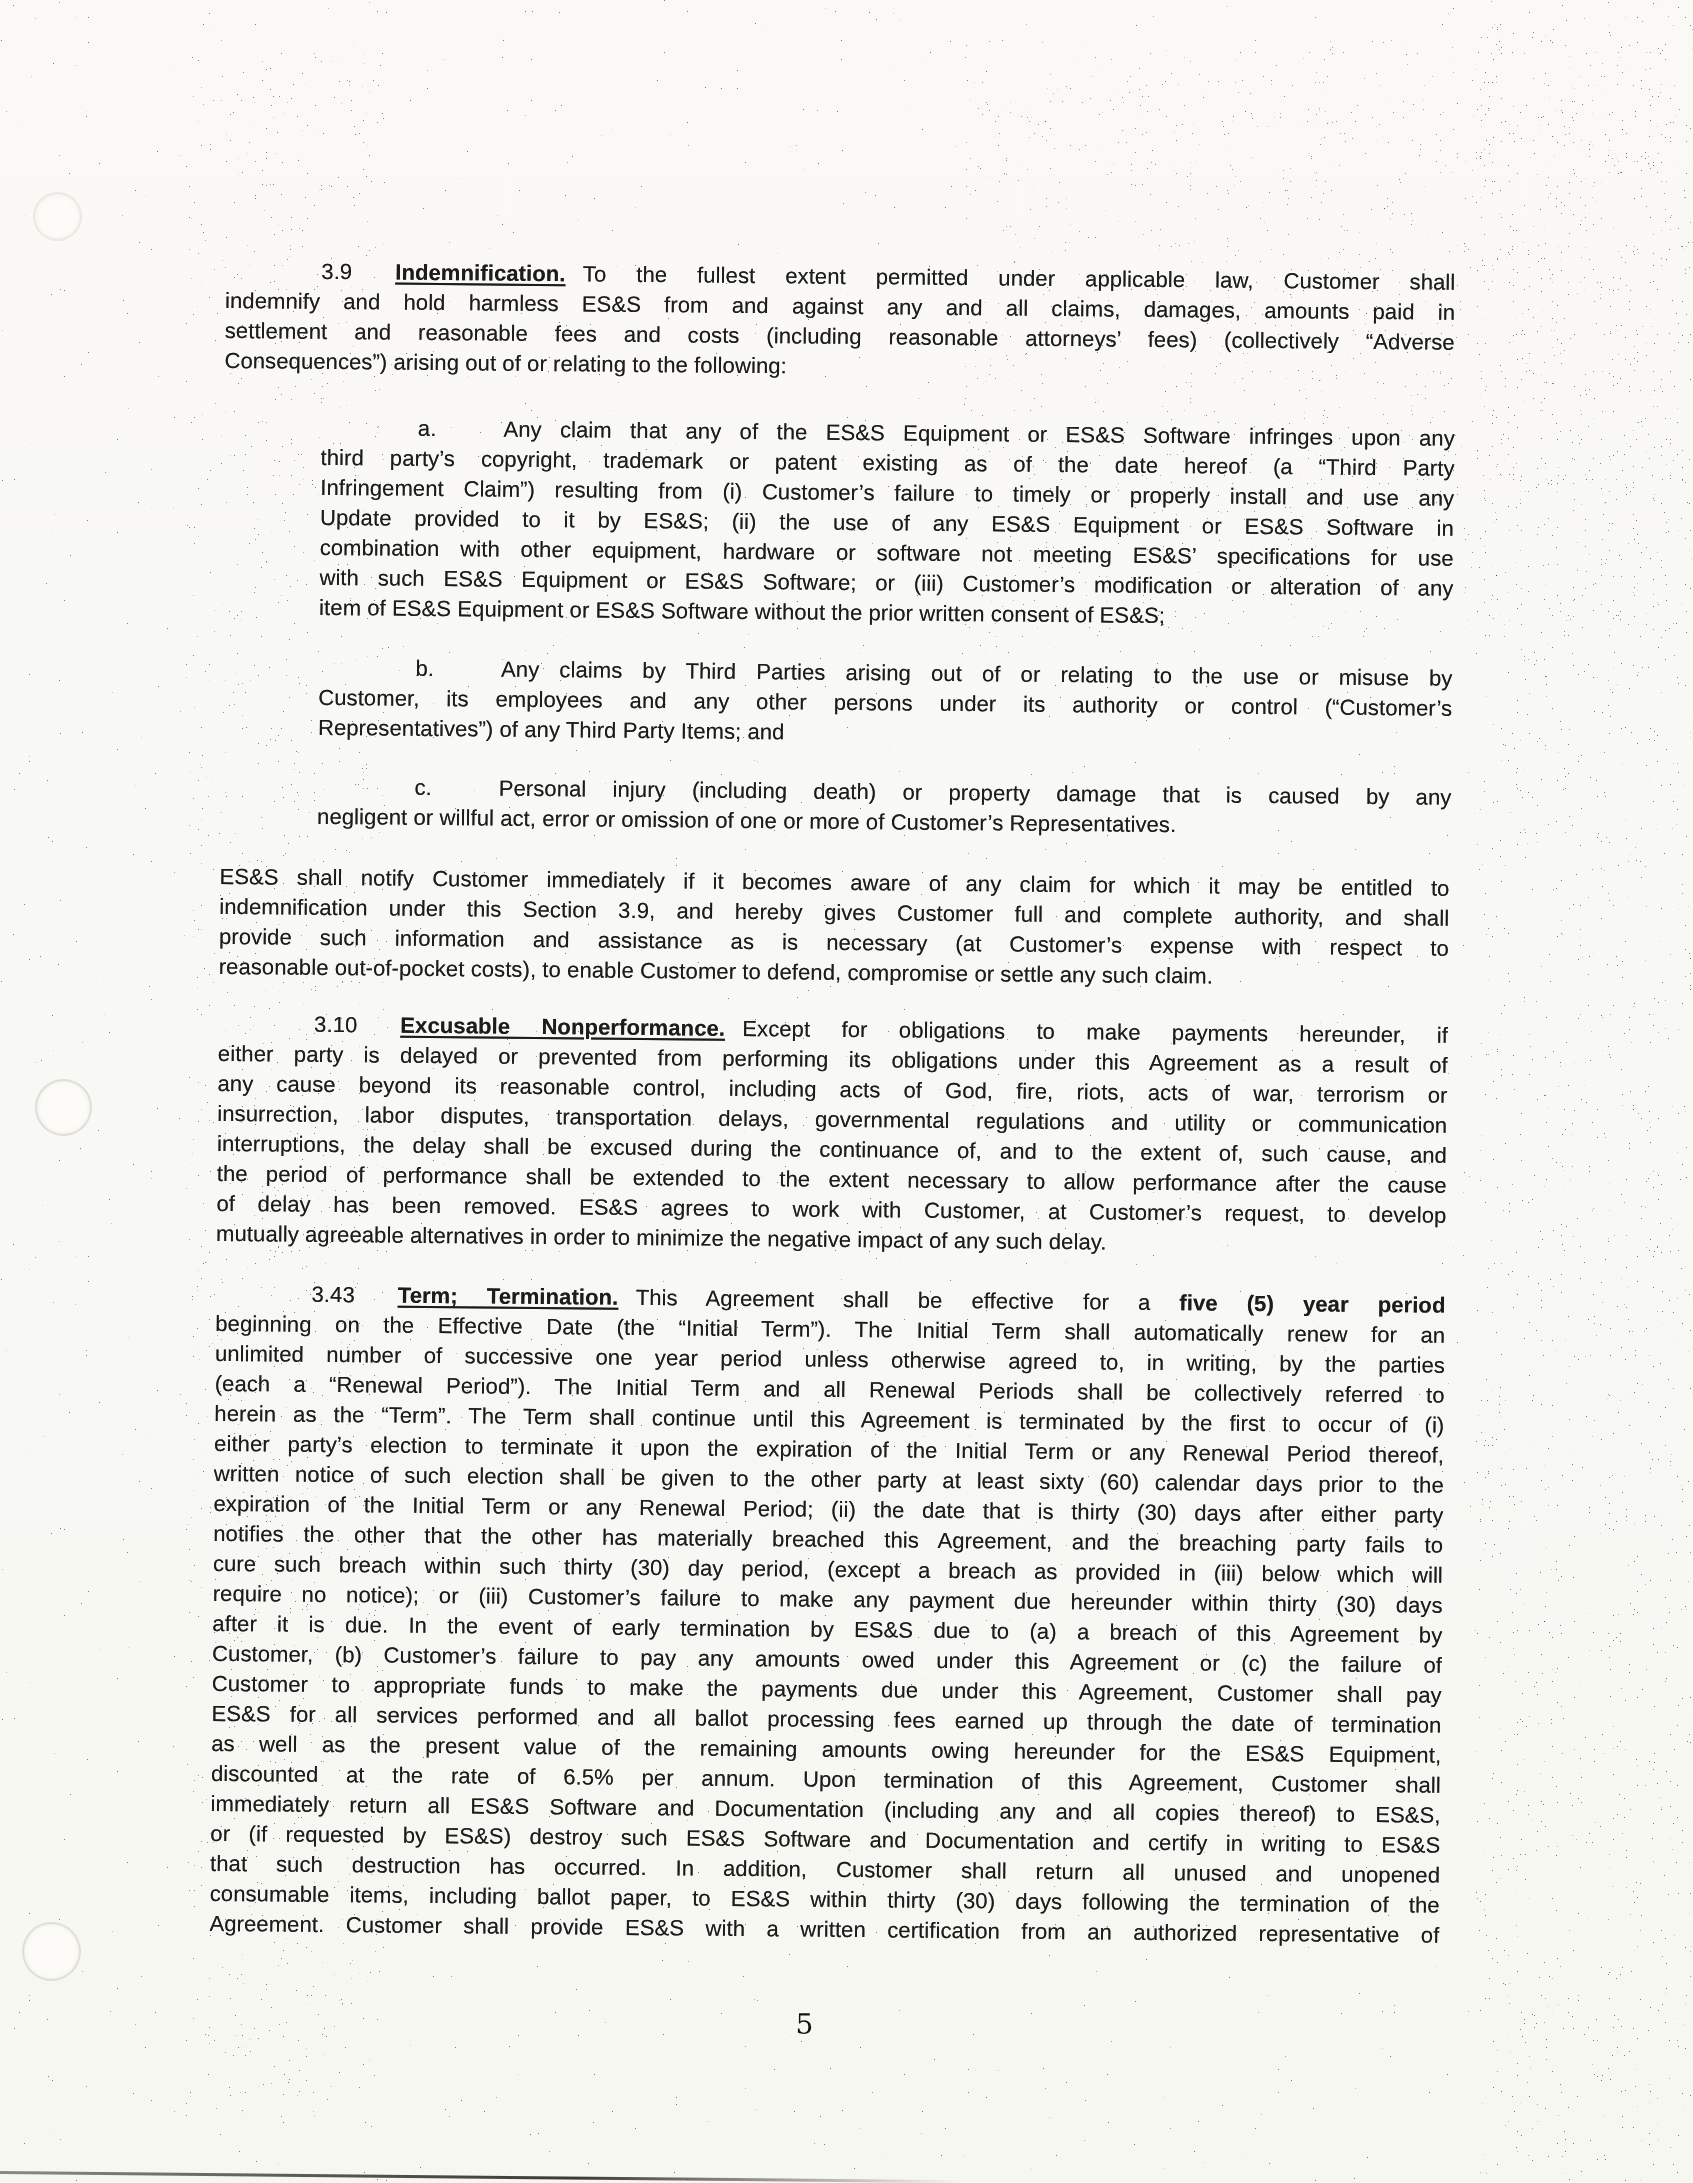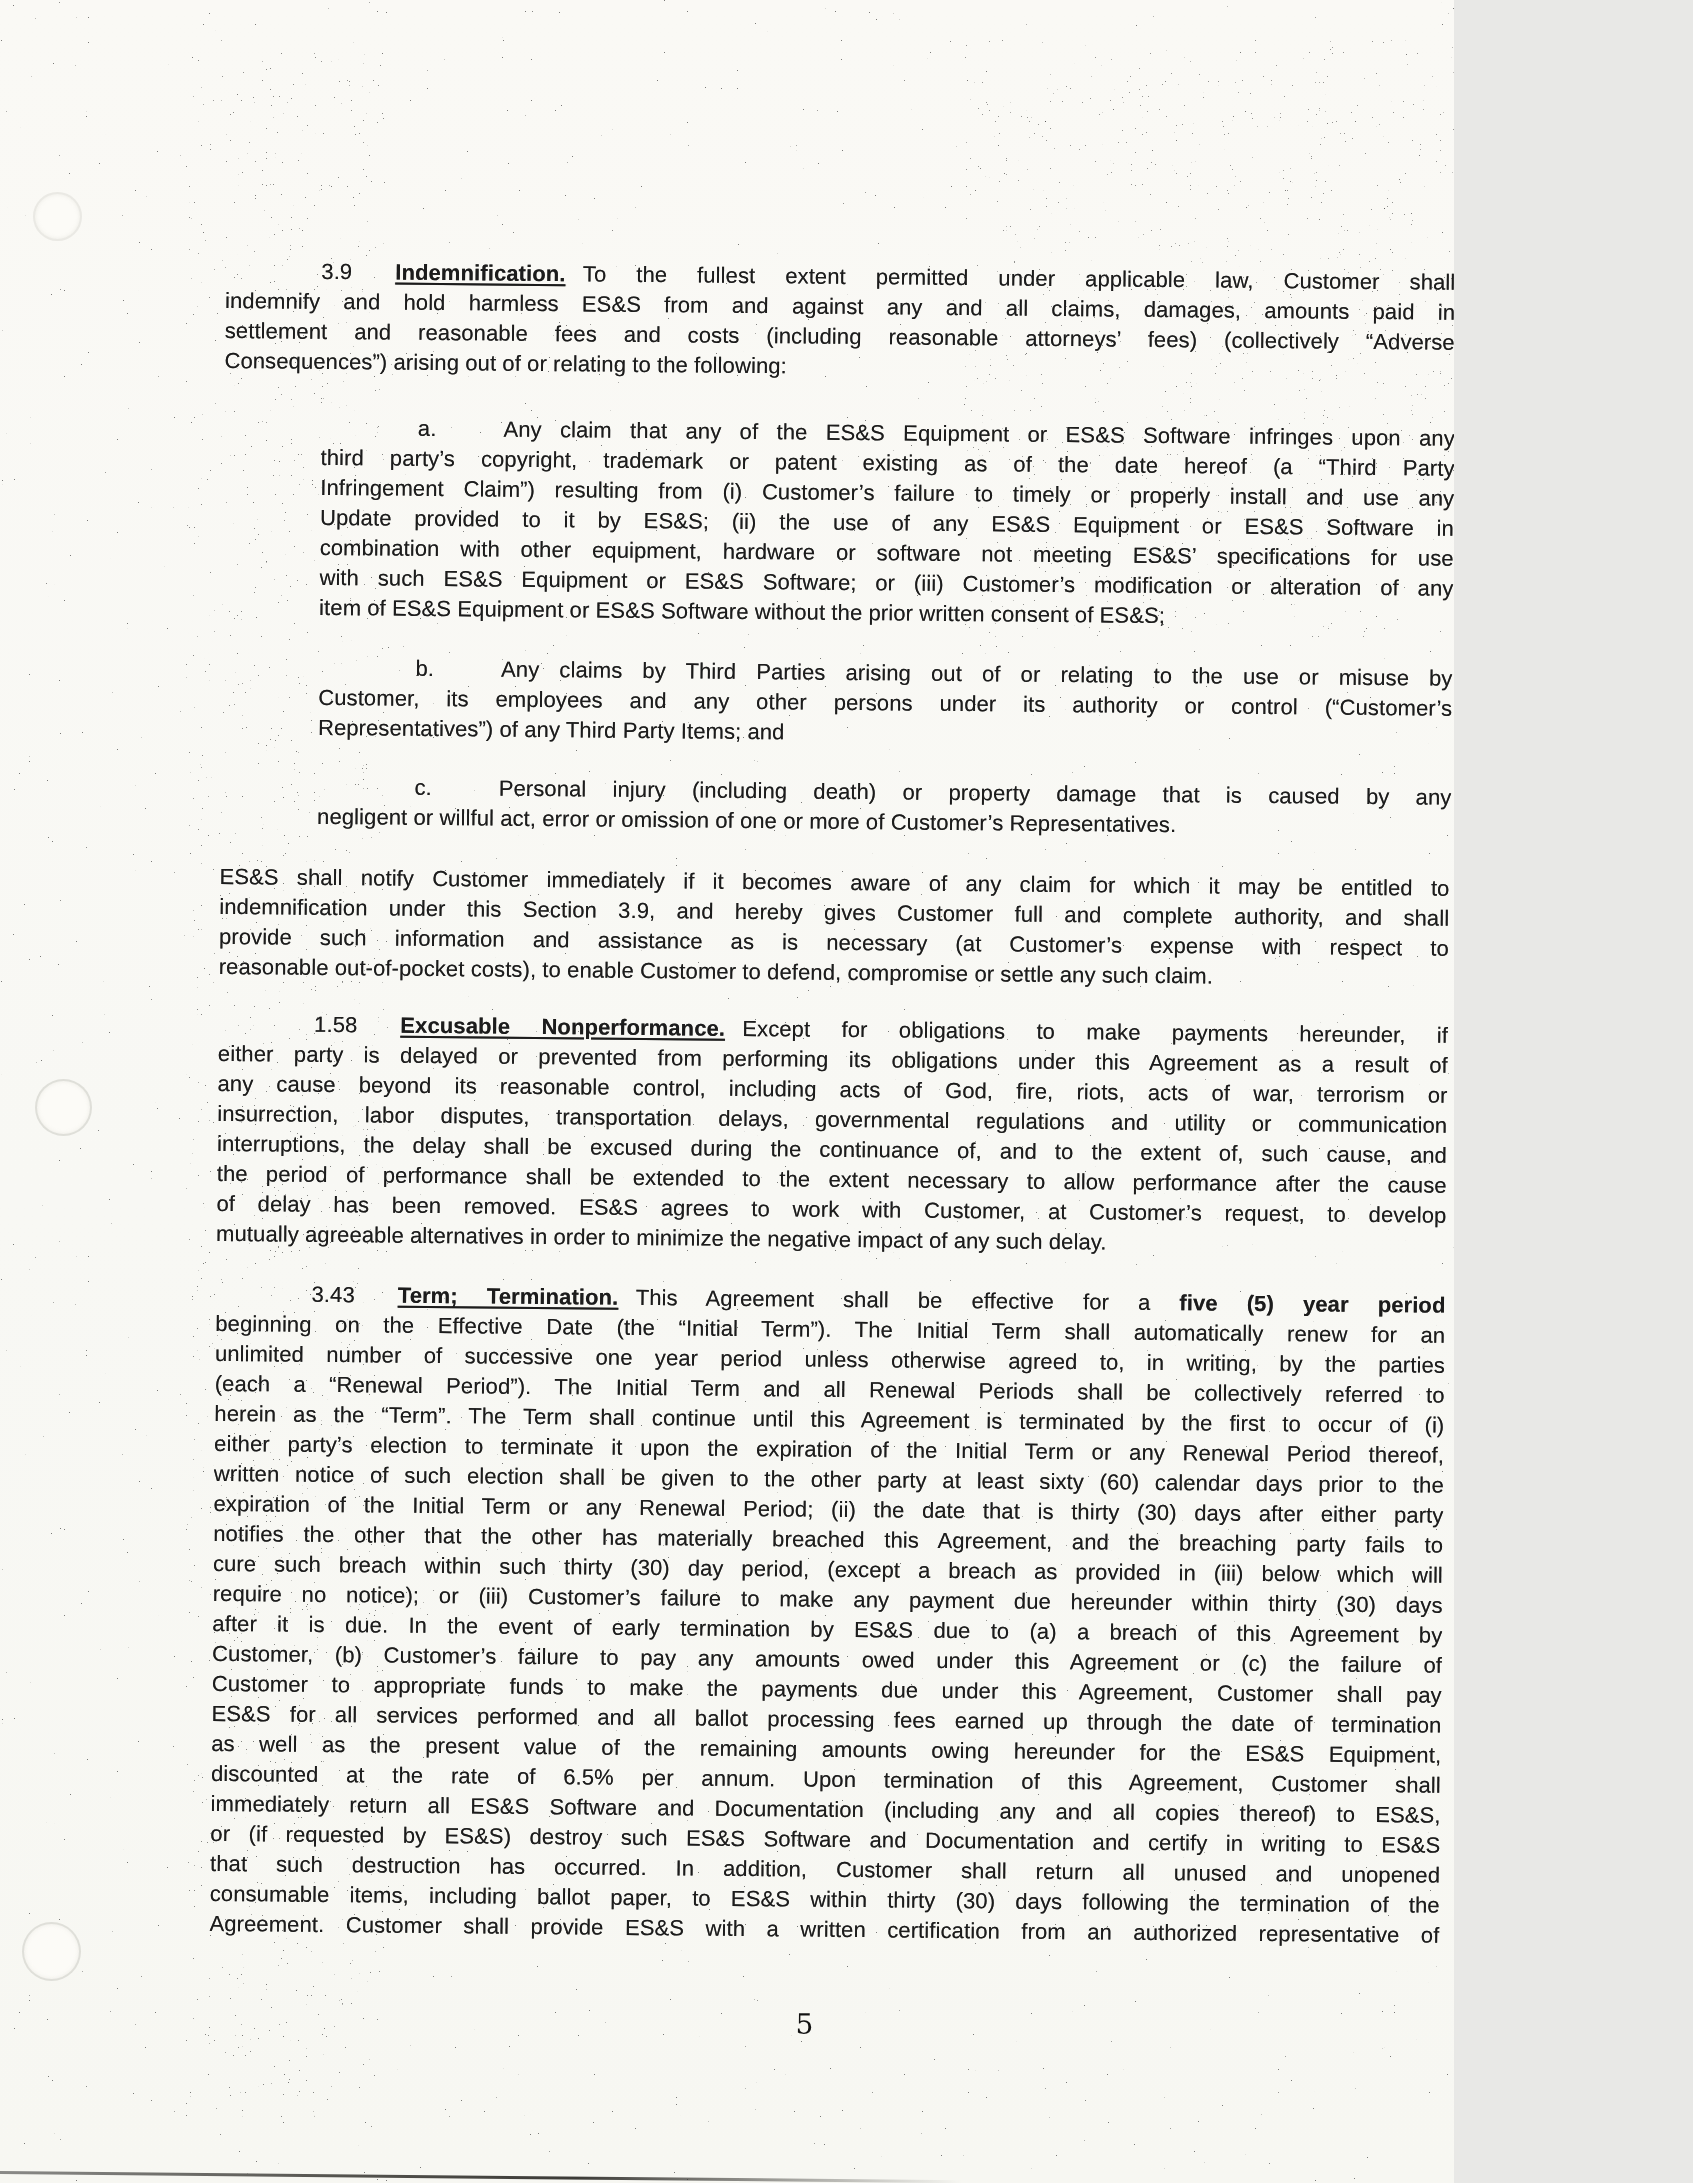--- a/index.html
+++ b/index.html
@@ -1,18 +1,18 @@
 <!DOCTYPE html>
 <html style="font-size:10.7px"><head>
 <meta charset="utf-8">
 <style>
   html,body{margin:0;padding:0;background:#e8e8e6;}
   .page{
     position:relative;
-    width:1454px;height:2183px;
+    width:1693px;height:2183px;
     background:linear-gradient(180deg,#faf9f5 0%,#f8f8f4 55%,#f7f7f2 100%);
     overflow:hidden;
     font-family:"Liberation Sans",sans-serif;
     color:#1c1c1c;
   }
   .noise{position:absolute;left:0;top:0;width:1693px;height:2183px;pointer-events:none;}
   .tilt{
     position:absolute;left:228px;top:0;width:1230px;height:2183px;
     transform:rotate(0.55deg);transform-origin:0 0;
   }
@@ -117,21 +117,21 @@
     </div>
 
     <div class="para" id="pn">
       <div class="ln j">ES&amp;S shall notify Customer immediately if it becomes aware of any claim for which it may be entitled to</div>
       <div class="ln j">indemnification under this Section 3.9, and hereby gives Customer full and complete authority, and shall</div>
       <div class="ln j">provide such information and assistance as is necessary (at Customer’s expense with respect to</div>
       <div class="ln">reasonable out-of-pocket costs), to enable Customer to defend, compromise or settle any such claim.</div>
     </div>
 
     <div class="para" id="p310">
-      <div class="ln j first"><span class="num">1.58</span><span class="t1"></span><span class="hd">Excusable Nonperformance.</span><span class="t3"></span><span>Except for obligations to make payments hereunder, if</span></div>
+      <div class="ln j first"><span class="num">3.10</span><span class="t1"></span><span class="hd">Excusable Nonperformance.</span><span class="t3"></span><span>Except for obligations to make payments hereunder, if</span></div>
       <div class="ln j">either party is delayed or prevented from performing its obligations under this Agreement as a result of</div>
       <div class="ln j">any cause beyond its reasonable control, including acts of God, fire, riots, acts of war, terrorism or</div>
       <div class="ln j">insurrection, labor disputes, transportation delays, governmental regulations and utility or communication</div>
       <div class="ln j">interruptions, the delay shall be excused during the continuance of, and to the extent of, such cause, and</div>
       <div class="ln j">the period of performance shall be extended to the extent necessary to allow performance after the cause</div>
       <div class="ln j">of delay has been removed.  ES&amp;S agrees to work with Customer, at Customer’s request, to develop</div>
       <div class="ln">mutually agreeable alternatives in order to minimize the negative impact of any such delay.</div>
     </div>
 
     <div class="para" id="p311">

